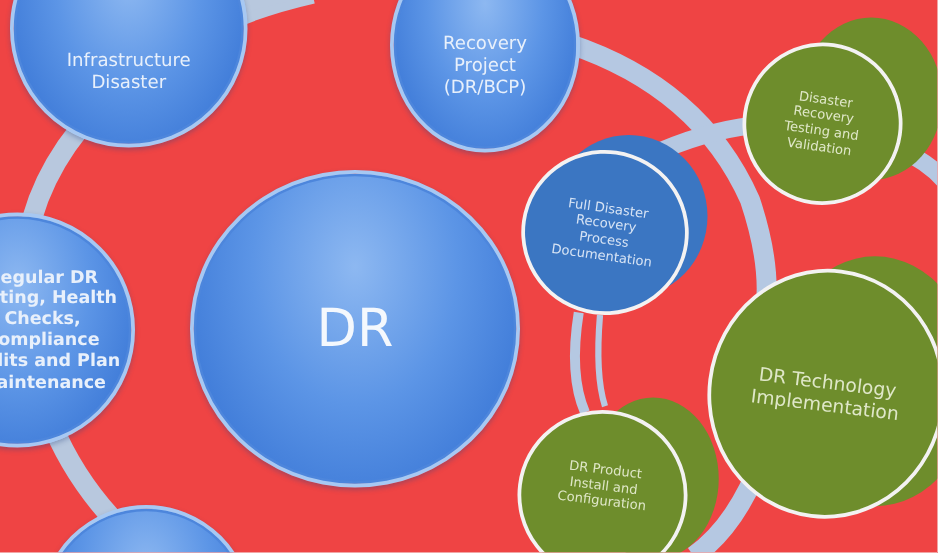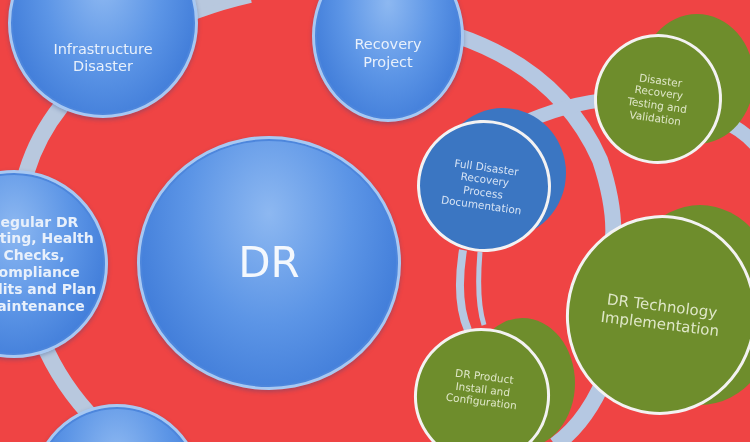--- a/index.html
+++ b/index.html
@@ -90,37 +90,38 @@
     <div>
       <span class="label">Infrastructure</span>
       <span class="label">Disaster</span>
     </div>
   </div>
 
   <div class="node blue-glossy" style="left:312px; top:-50px; width:152px; height:172px; font-size:14.5px; padding-top:35px;">
     <div>
       <span class="label">Recovery</span>
       <span class="label">Project</span>
+      <span class="label">(DR/BCP)</span>
     </div>
   </div>
 
   <div class="node blue-glossy" style="left:-80px; top:170px; width:188px; height:188px; font-size:14px; font-weight:bold; padding-left:40px;">
     <div>
       <span class="label">Regular DR</span>
       <span class="label">Testing, Health</span>
       <span class="label">Checks,</span>
       <span class="label">Compliance</span>
       <span class="label">Audits and Plan</span>
       <span class="label">Maintenance</span>
     </div>
   </div>
 
   <div class="node blue-glossy" style="left:32px; top:404px; width:170px; height:170px;"></div>
 
-  <div class="node blue-glossy" style="left:137px; top:136px; width:264px; height:254px; font-size:42px; color:#f4f8fd;align-items:center;">
+  <div class="node blue-glossy" style="left:152px; top:136px; width:264px; height:254px; font-size:42px; color:#f4f8fd;align-items:center;">
     <div style="line-height:1.18;">
       <span class="label">DR</span>
     </div>
   </div>
 
   <div class="blue-back" style="left:440px; top:108px; width:126px; height:130px;"></div>
   <div class="node blue-flat" style="left:417px; top:120px; width:134px; height:132px; font-size:10.5px; transform:rotate(8deg);">
     <div>
       <span class="label">Full Disaster</span>
       <span class="label">Recovery</span>

